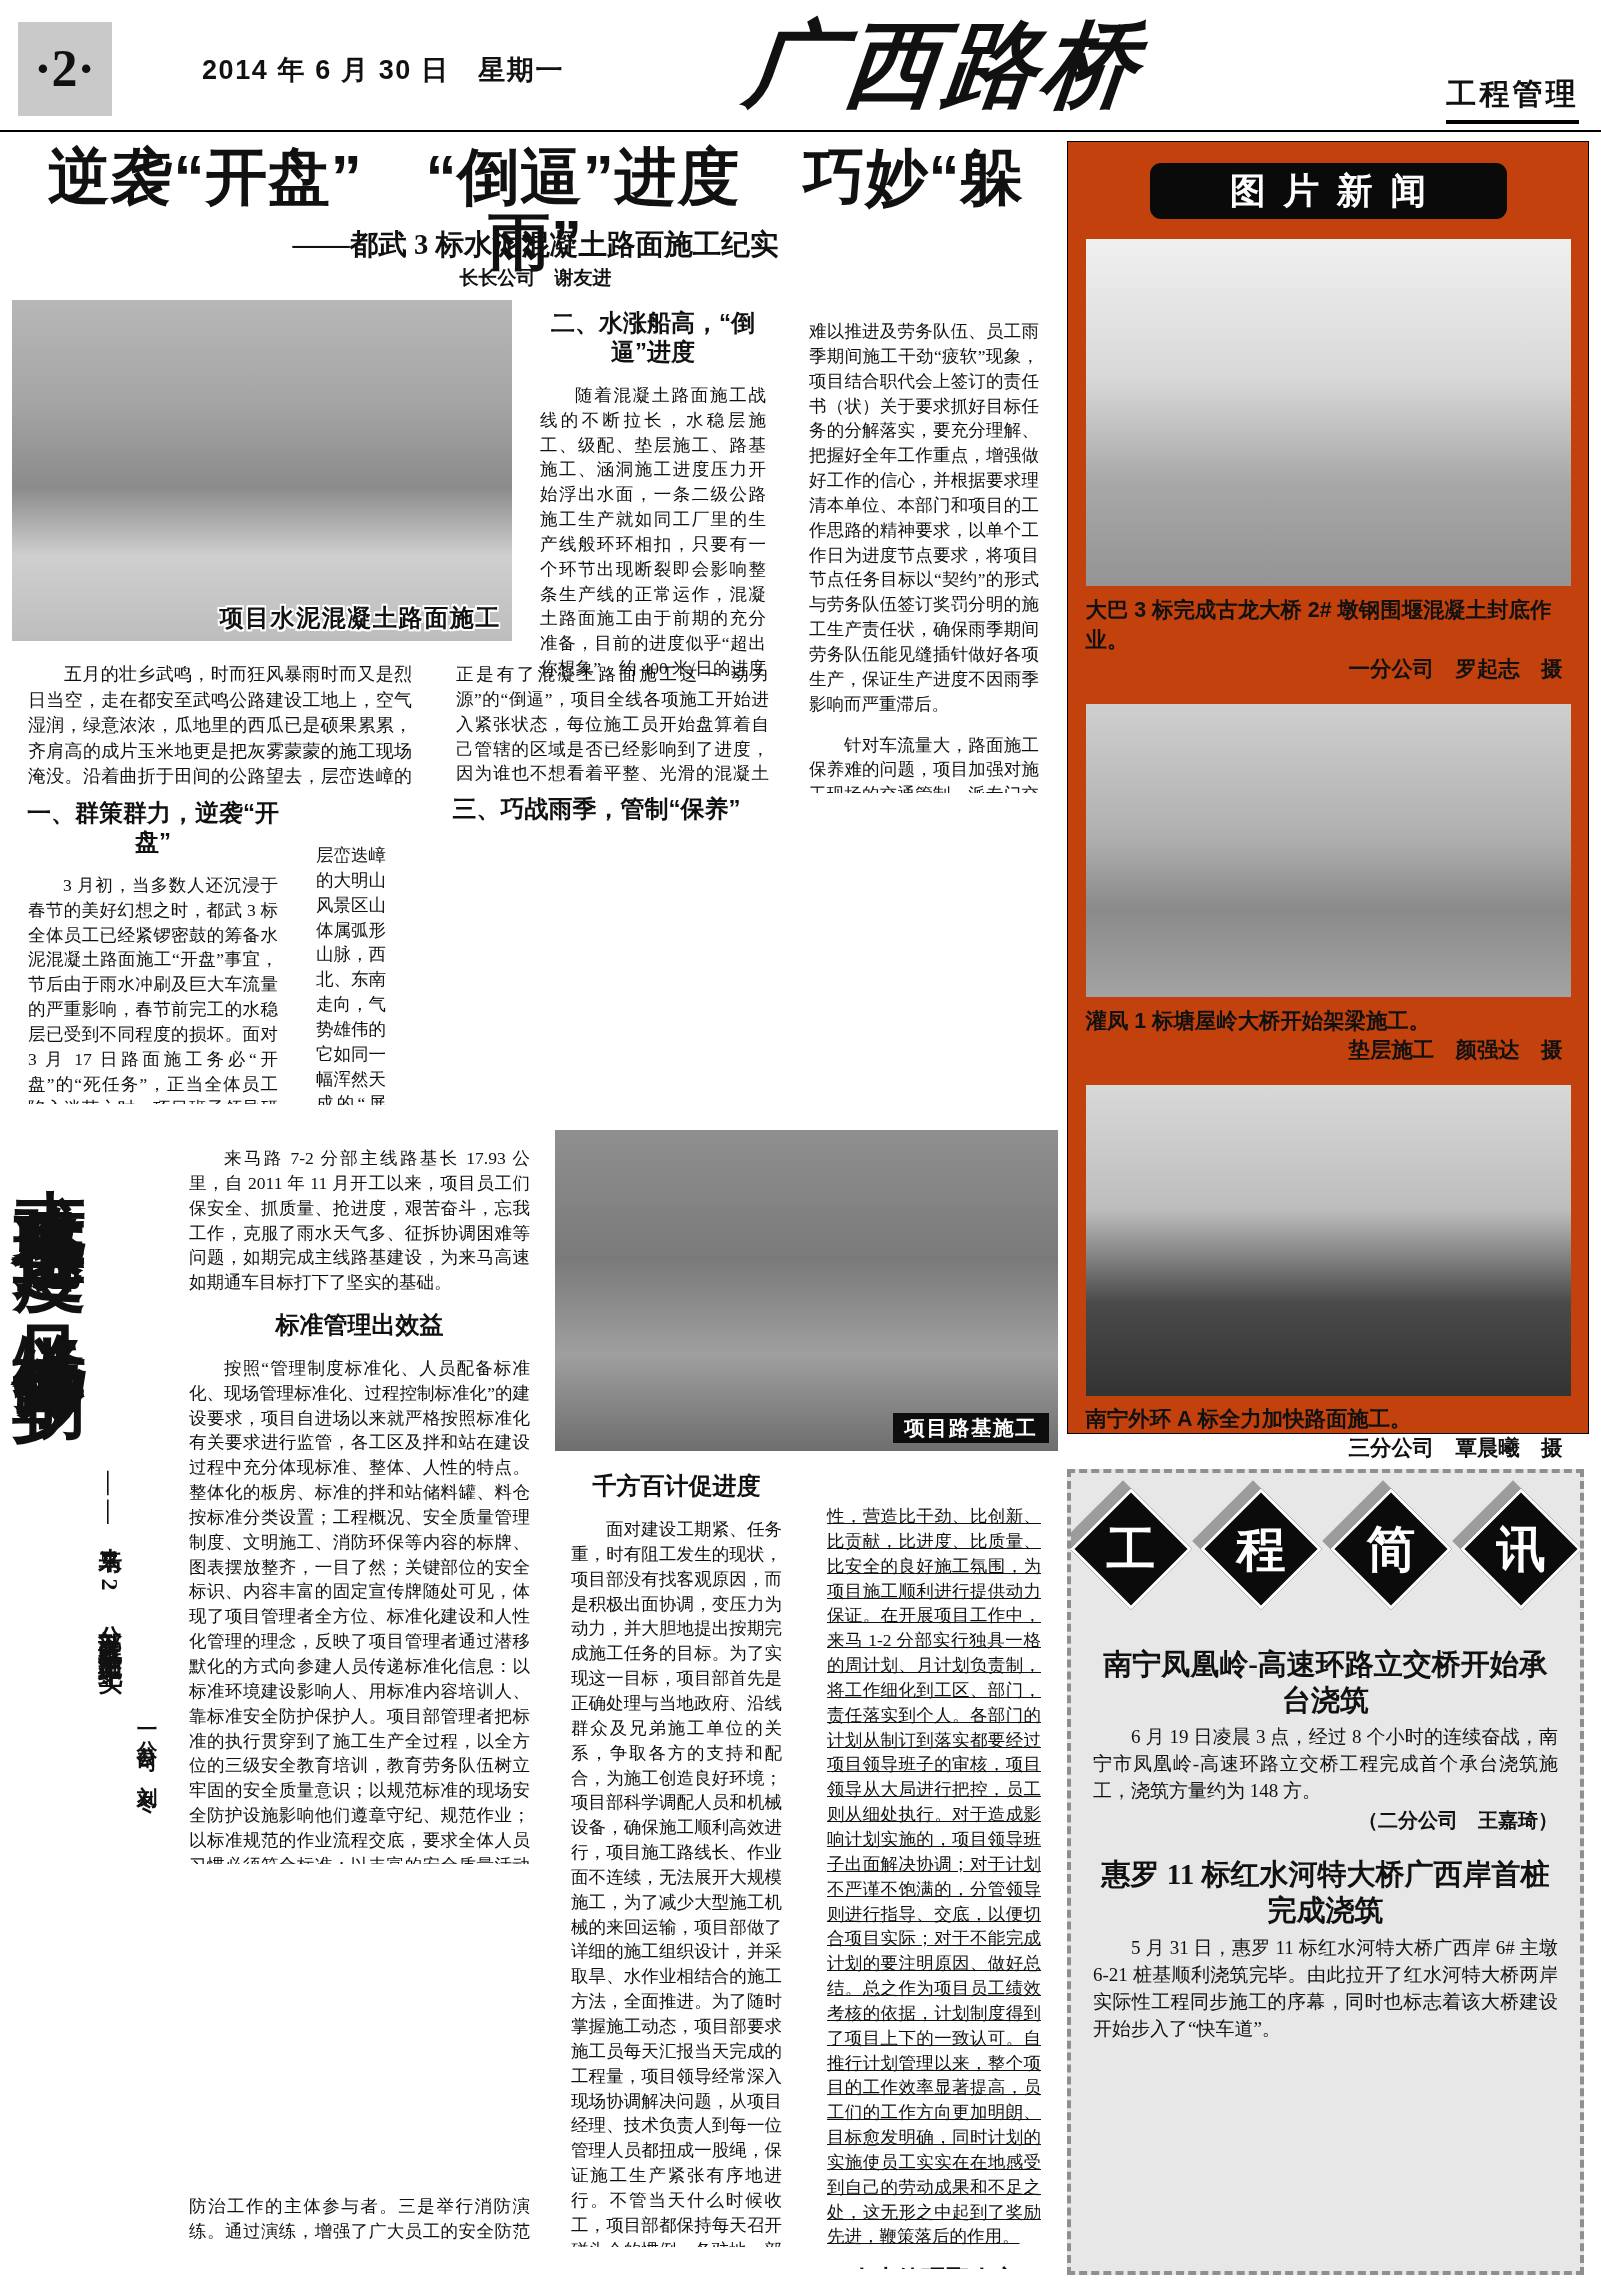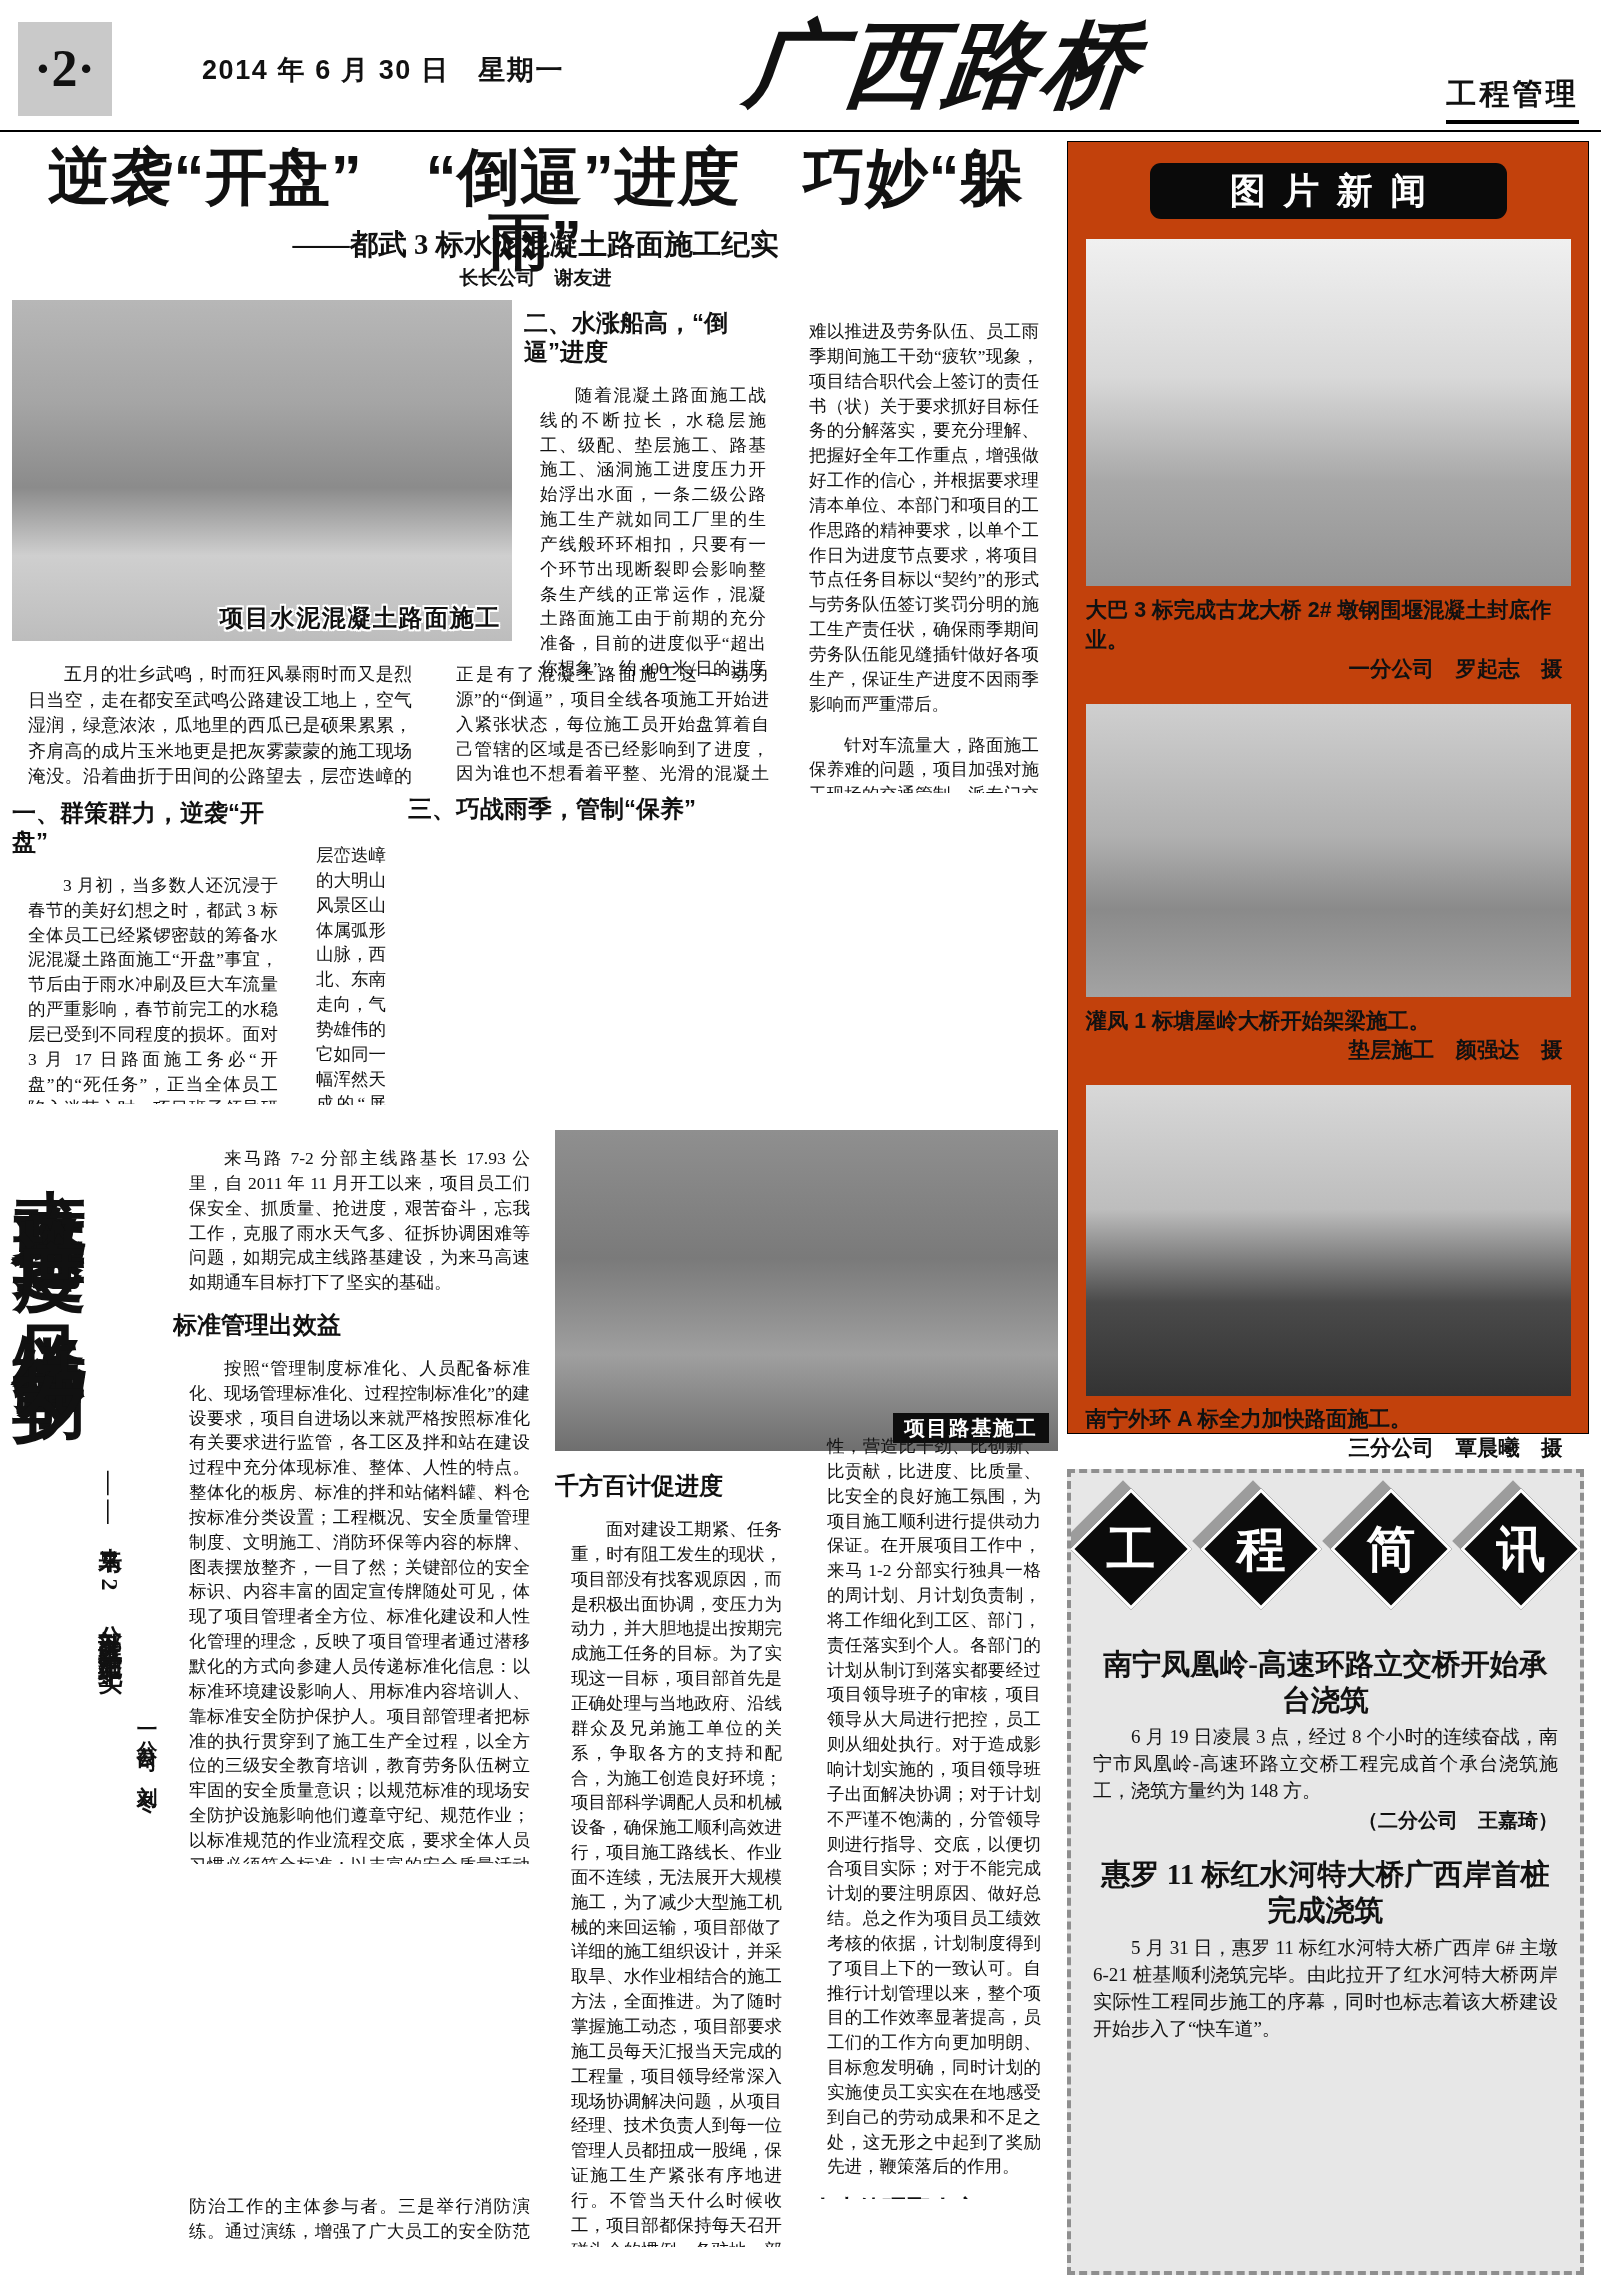--- a/index.html
+++ b/index.html
@@ -14,21 +14,21 @@
   .masthead{left:698px;top:14.3px;width:492px;text-align:center;
             font:italic 900 94px/1.1 "Liberation Serif",serif;letter-spacing:4.8px;
             transform:skewX(-6deg);}
   .sectionlbl{right:22px;top:79px;font:bold 30px/1 "Liberation Sans",sans-serif;
               border-bottom:4.8px solid #000;padding-bottom:11px;letter-spacing:3.2px;}
   .headrule{left:0;top:130px;width:1601px;height:2.4px;background:#000;}
   
   .col{font:17.5px/1.42 "Liberation Serif","DejaVu Serif",serif;text-align:justify;overflow:hidden;}
   .col p{margin:16px;text-indent:2em;}
   .col p.cont{text-indent:0;}
-  .h3{font:bold 24px/1.2 "Liberation Sans",sans-serif;text-align:left;margin:6.3px 0 8px 0;text-indent:0 !important;}
+  .h3{font:bold 24px/1.2 "Liberation Sans",sans-serif;text-align:center;margin:6.3px 0 8px 0;text-indent:0 !important;}
   
   .photo{overflow:hidden;}
   .ph-a{background:linear-gradient(180deg,#b7b7b7 0%,#a5a5a5 30%,#8b8b8b 55%,#cfcfcf 75%,#bdbdbd 100%);}
   .ph-b{background:linear-gradient(180deg,#ececec 0%,#dcdcdc 28%,#7c7c7c 45%,#9d9d9d 60%,#c7c7c7 80%,#b3b3b3 100%);}
   .ph-c{background:linear-gradient(180deg,#8f8f8f 0%,#7a7a7a 40%,#9f9f9f 70%,#6e6e6e 100%);}
   .ph-d{background:linear-gradient(180deg,#dedede 0%,#bcbcbc 35%,#999 60%,#858585 100%);}
   .ph-e{background:linear-gradient(180deg,#f0f0f0 0%,#d8d8d8 40%,#a8a8a8 70%,#949494 100%);}
   .ph-f{background:linear-gradient(180deg,#cfcfcf 0%,#b0b0b0 45%,#8a8a8a 70%,#a3a3a3 100%);}
   .ph-g{background:linear-gradient(180deg,#d8d8d8 0%,#bdbdbd 40%,#4a4a4a 70%,#333 100%);}
   .capbox{position:absolute;right:9.5px;bottom:8px;background:#0d0d0d;color:#fff;
@@ -141,21 +141,21 @@
 
   <div class="abs photo ph-c" style="left:555px;top:1130px;width:503px;height:321px;">
     <span class="capbox">项目路基施工</span>
   </div>
 
   <div class="abs col" style="left:555px;top:1466px;width:243px;height:781px;">
     <div class="h3">千方百计促进度</div>
     <p>面对建设工期紧、任务重，时有阻工发生的现状，项目部没有找客观原因，而是积极出面协调，变压力为动力，并大胆地提出按期完成施工任务的目标。为了实现这一目标，项目部首先是正确处理与当地政府、沿线群众及兄弟施工单位的关系，争取各方的支持和配合，为施工创造良好环境；项目部科学调配人员和机械设备，确保施工顺利高效进行，项目施工路线长、作业面不连续，无法展开大规模施工，为了减少大型施工机械的来回运输，项目部做了详细的施工组织设计，并采取旱、水作业相结合的施工方法，全面推进。为了随时掌握施工动态，项目部要求施工员每天汇报当天完成的工程量，项目领导经常深入现场协调解决问题，从项目经理、技术负责人到每一位管理人员都扭成一股绳，保证施工生产紧张有序地进行。不管当天什么时候收工，项目部都保持每天召开碰头会的惯例，各驻地、部门负责人将当天工作中发现的情况和需要解决的问题及时提出，然后大家一起讨论，最后制定出解决方案。这种做法不仅及时解决了工程施工中存在的问题，而且提高了工作效率，降低了个人决策带来的风险，确保施工方案更加科学合理。</p>
   </div>
 
-  <div class="abs col" style="left:811px;top:1418px;width:246px;height:781px;">
+  <div class="abs col" style="left:811px;top:1488px;width:246px;height:781px;text-decoration:underline;">
     <p class="cont">性，营造比干劲、比创新、比贡献，比进度、比质量、比安全的良好施工氛围，为项目施工顺利进行提供动力保证。在开展项目工作中，来马 1-2 分部实行独具一格的周计划、月计划负责制，将工作细化到工区、部门，责任落实到个人。各部门的计划从制订到落实都要经过项目领导班子的审核，项目领导从大局进行把控，员工则从细处执行。对于造成影响计划实施的，项目领导班子出面解决协调；对于计划不严谨不饱满的，分管领导则进行指导、交底，以便切合项目实际；对于不能完成计划的要注明原因、做好总结。总之作为项目员工绩效考核的依据，计划制度得到了项目上下的一致认可。自推行计划管理以来，整个项目的工作效率显著提高，员工们的工作方向更加明朗、目标愈发明确，同时计划的实施使员工实实在在地感受到自己的劳动成果和不足之处，这无形之中起到了奖励先进，鞭策落后的作用。</p>
     <div class="h3">人本管理聚人心</div>
     <p>为了让职工们在项目有家一样的感觉，提高职工的凝聚力，增强团队精神，项目部着实下了一番功夫。“项目的气氛不错，大家相处和谐融洽，工作氛围好，人际关系简单，让人很舒心。”项目部许多人都这样说。</p>
 
   </div>
 
   <div class="abs pnbox">
     <div class="pntitle">图片新闻</div>
 
     <div class="pnfig">

